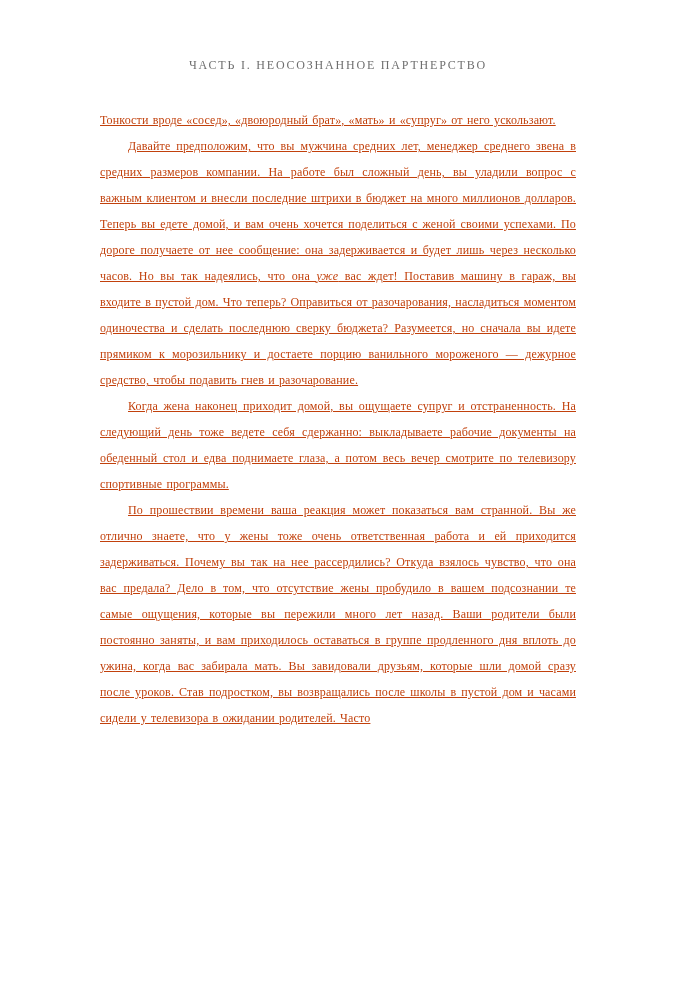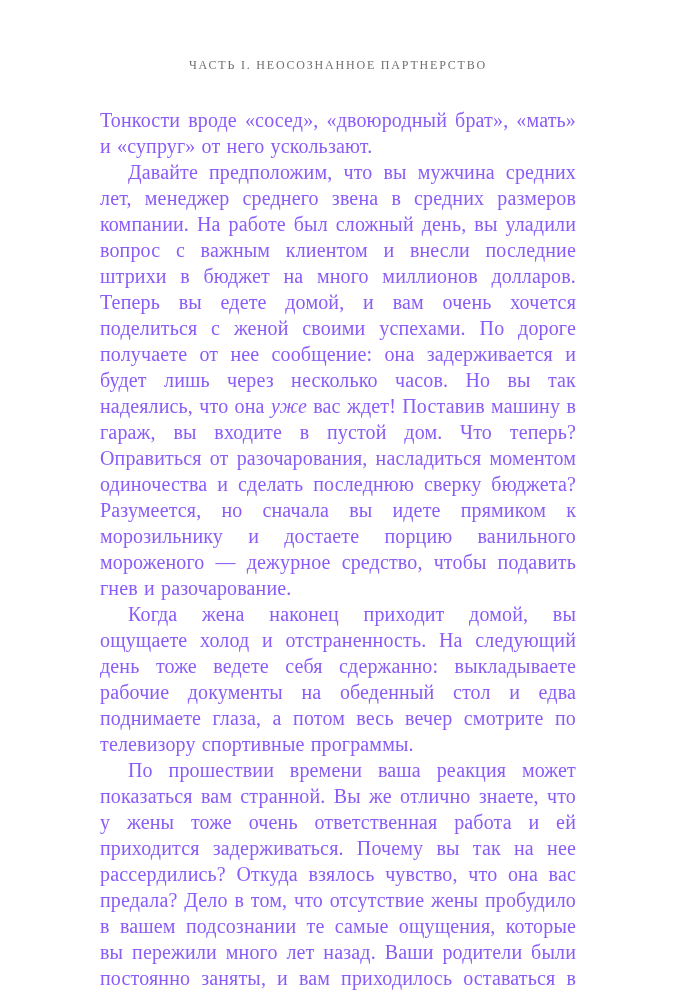--- a/index.html
+++ b/index.html
@@ -25,37 +25,38 @@
     font-size: 12px;
     letter-spacing: 1.8px;
     color: #6e6e6e;
     margin-bottom: 34px;
     white-space: nowrap;
   }
   .body-text p {
     margin: 0;
     padding: 0;
     text-align: justify;
-    font-size: 20px;
+    font-size: 12px;
     line-height: 26px;
-    color: #8b5cf6;
+    color: #c2410c;
     letter-spacing: 0.15px;
     word-spacing: 1px;
+    text-decoration: underline;
   }
   .body-text p.indent {
     text-indent: 28px;
   }
   .body-text em {
     font-style: italic;
   }
 </style>
 </head>
 <body>
 
 <div class="page">
   <div class="running-head">ЧАСТЬ I. НЕОСОЗНАННОЕ ПАРТНЕРСТВО</div>
   <div class="body-text" id="paragraphs">
       <p><span>Тонкости вроде «сосед», «двоюродный брат», «мать» и «супруг» от него ускользают.</span></p>
       <p class="indent"><span>Давайте предположим, что вы мужчина средних лет, менеджер среднего звена в средних размеров компании. На работе был сложный день, вы уладили вопрос с важным клиентом и внесли последние штрихи в бюджет на много миллионов долларов. Теперь вы едете домой, и вам очень хочется поделиться с женой своими успехами. По дороге получаете от нее сообщение: она задерживается и будет лишь через несколько часов. Но вы так надеялись, что она </span><em>уже</em><span> вас ждет! Поставив машину в гараж, вы входите в пустой дом. Что теперь? Оправиться от разочарования, насладиться моментом одиночества и сделать последнюю сверку бюджета? Разумеется, но сначала вы идете прямиком к морозильнику и достаете порцию ванильного мороженого — дежурное средство, чтобы подавить гнев и разочарование.</span></p>
-      <p class="indent"><span>Когда жена наконец приходит домой, вы ощущаете холод и отстраненность. На следующий день тоже ведете себя сдержанно: выкладываете рабочие документы на обеденный стол и едва поднимаете глаза, а потом весь вечер смотрите по телевизору спортивные программы.</span></p>
+      <p class="indent"><span>Когда жена наконец приходит домой, вы ощущаете супруг и отстраненность. На следующий день тоже ведете себя сдержанно: выкладываете рабочие документы на обеденный стол и едва поднимаете глаза, а потом весь вечер смотрите по телевизору спортивные программы.</span></p>
       <p class="indent"><span>По прошествии времени ваша реакция может показаться вам странной. Вы же отлично знаете, что у жены тоже очень ответственная работа и ей приходится задерживаться. Почему вы так на нее рассердились? Откуда взялось чувство, что она вас предала? Дело в том, что отсутствие жены пробудило в вашем подсознании те самые ощущения, которые вы пережили много лет назад. Ваши родители были постоянно заняты, и вам приходилось оставаться в группе продленного дня вплоть до ужина, когда вас забирала мать. Вы завидовали друзьям, которые шли домой сразу после уроков. Став подростком, вы возвращались после школы в пустой дом и часами сидели у телевизора в ожидании родителей. Часто</span></p>
     </div>
 </div>
 
 </body></html>

